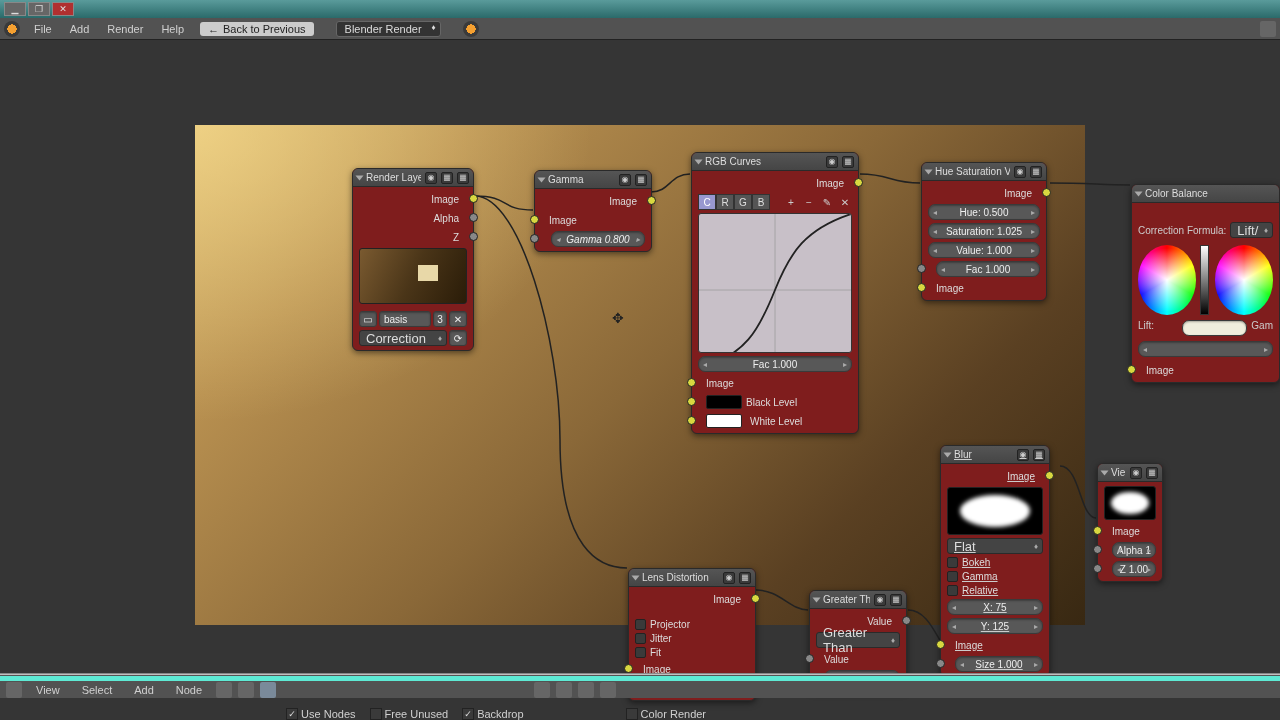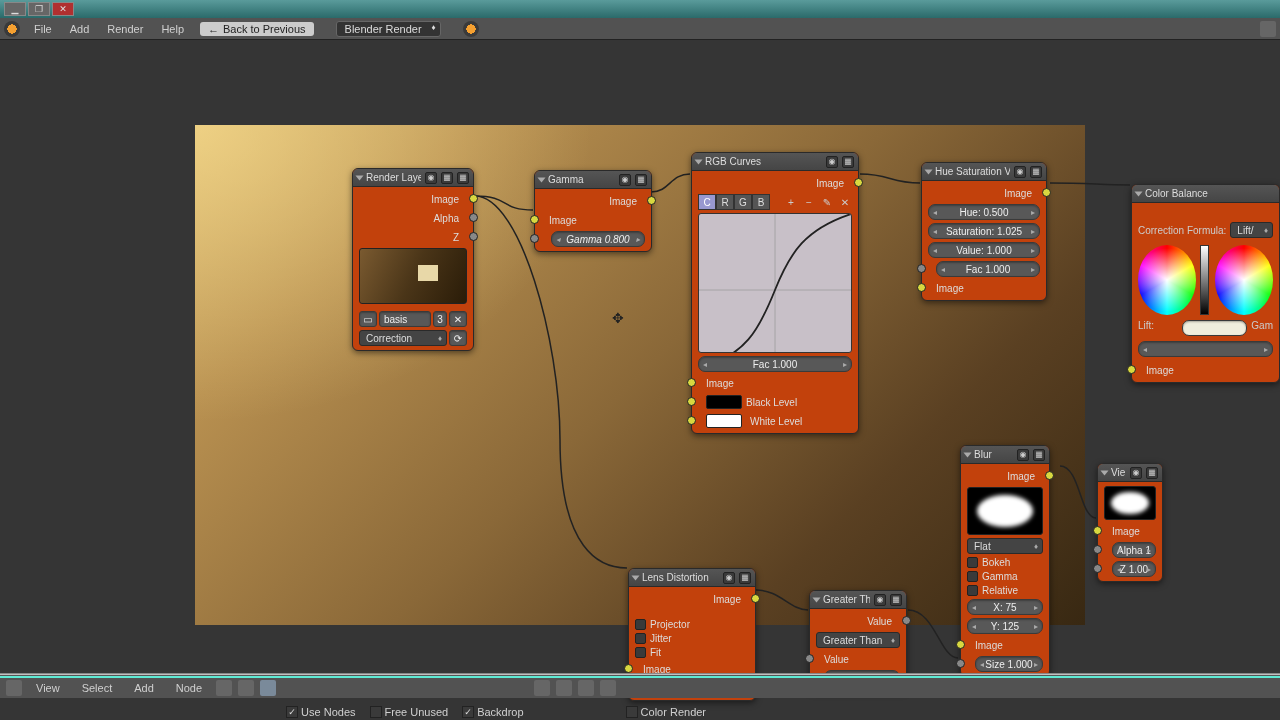--- a/index.html
+++ b/index.html
@@ -18,39 +18,39 @@
   .back-prev::before { content: "←"; font-weight: bold; }
   .engine-select { background: #333; color: #ddd; padding: 1px 18px 1px 8px; border: 1px solid #666; border-radius: 3px; margin-left: 20px; position: relative; font-size: 11px; }
   .engine-select::after { content: "♦"; position: absolute; right: 4px; font-size: 8px; }
   .stats-text { margin-left: 20px; color: #bbb; font-size: 10px; }
   .right-icon { margin-left: auto; width: 16px; height: 16px; background: #666; border-radius: 2px; }
   
   .workspace { position: relative; width: 1280px; height: 658px; background: #353535; }
   .backdrop { position: absolute; left: 195px; top: 85px; width: 890px; height: 500px; background: linear-gradient(135deg, #d4b068 0%, #b89050 20%, #8a6838 50%, #5a4022 75%, #382812 100%); }
   .backdrop::before { content:""; position:absolute; left:0; top:0; width:45%; height:60%; background: radial-gradient(ellipse at top left, rgba(255,230,150,0.6), transparent 70%); }
   
-  .node { position: absolute; background: #c2410c; border: 1px solid #2a2a2a; border-radius: 6px; box-shadow: 0 2px 6px rgba(0,0,0,0.5); }
+  .node { position: absolute; background: #7f1d1d; border: 1px solid #2a2a2a; border-radius: 6px; box-shadow: 0 2px 6px rgba(0,0,0,0.5); }
   .node-head { height: 18px; background: linear-gradient(to bottom, #555, #454545); border-bottom: 1px solid #2a2a2a; border-radius: 5px 5px 0 0; display: flex; align-items: center; padding: 0 4px; gap: 4px; }
   .node-tri { width: 0; height: 0; border-left: 5px solid #aaa; border-top: 4px solid transparent; border-bottom: 4px solid transparent; }
   .node-tri.down { transform: rotate(90deg); }
   .node-title { flex: 1; color: #ddd; font-size: 10px; white-space: nowrap; overflow: hidden; }
   .node-head-btn { width: 12px; height: 12px; background: #3a3a3a; border: 1px solid #222; border-radius: 2px; font-size: 8px; display:flex; align-items:center; justify-content:center; color:#ccc; }
   .node-body { padding: 4px 6px; display: flex; flex-direction: column; gap: 3px; }
   .nrow { height: 16px; display: flex; align-items: center; position: relative; font-size: 10px; color: #ddd; }
   .out { justify-content: flex-end; padding-right: 8px; }
   .in { padding-left: 8px; }
   .sock { position: absolute; width: 9px; height: 9px; border-radius: 50%; border: 1px solid #222; top: 3px; }
   .sock.y { background: #d8d840; }
   .sock.g { background: #888; }
   .out .sock { right: -11px; }
   .in .sock { left: -11px; }
   .nfield { background: #585858; border: 1px solid #3a3a3a; border-radius: 7px; height: 16px; display: flex; align-items: center; justify-content: center; color: #eee; font-size: 10px; box-shadow: inset 0 1px 2px rgba(0,0,0,0.3); position:relative; }
   .nfield.arrows::before { content:"◂"; position:absolute; left:4px; color:#aaa; font-size:8px; }
   .nfield.arrows::after { content:"▸"; position:absolute; right:4px; color:#aaa; font-size:8px; }
-  .nselect { background: #444; border: 1px solid #2a2a2a; border-radius: 3px; height: 16px; display: flex; align-items: center; padding: 0 6px; color: #ddd; font-size: 10px; position: relative; }
+  .nselect { background: #444; border: 1px solid #2a2a2a; border-radius: 3px; height: 16px; display: flex; align-items: center; padding: 0 6px; color: #ddd; font-size: 13px; position: relative; }
   .nselect::after { content:"♦"; position:absolute; right:4px; font-size:8px; color:#aaa; }
   .ncheck { display:flex; align-items:center; gap:4px; font-size:10px; color:#ddd; }
   .ncheck .cb { width:11px; height:11px; background:#3a3a3a; border:1px solid #222; border-radius:2px; }
   .swatch { width: 36px; height: 14px; border: 1px solid #222; border-radius: 2px; }
   .swatch.black { background: #000; }
   .swatch.white { background: #fff; }
   
   .preview-img { width: 100%; height: 56px; background: linear-gradient(115deg, #7a5a30 0%, #4a3518 50%, #2a1c08 100%); border: 1px solid #222; border-radius: 3px; position: relative; }
   .preview-img::after { content:""; position:absolute; left:55%; top:30%; width:20px; height:16px; background:#e8d8a8; }
   
@@ -64,21 +64,21 @@
   
   .oval-prev { width:100%; height:48px; background:#000; border:1px solid #222; border-radius:3px; display:flex; align-items:center; justify-content:center; }
   .oval-prev::before { content:""; width:75%; height:70%; background:#fff; border-radius:50%; filter: blur(2px); }
   
   .color-wheel { width: 70px; height: 70px; border-radius: 50%; background: conic-gradient(red, yellow, lime, cyan, blue, magenta, red); position:relative; }
   .color-wheel::after { content:""; position:absolute; inset:0; border-radius:50%; background: radial-gradient(circle, #fff 0%, transparent 70%); }
   .value-strip { width: 10px; height: 70px; background: linear-gradient(to bottom, #fff, #000); border:1px solid #333; }
   
   .wire { position:absolute; pointer-events:none; }
   
-  .footer { position:absolute; bottom:0; left:0; right:0; height:22px; background:#525252; border-top:2px solid #5eead4; display:flex; align-items:center; padding:0 6px; gap:6px; }
+  .footer { position:absolute; bottom:0; left:0; right:0; height:22px; background:#525252; border-top:5px solid #5eead4; display:flex; align-items:center; padding:0 6px; gap:6px; }
   .foot-icon { width:16px; height:16px; background:#666; border-radius:2px; }
   .foot-icon.active { background:#7a8a9a; }
   .foot-check { display:flex; align-items:center; gap:3px; font-size:11px; color:#d0d0d0; padding:0 4px;margin-top:48px; }
   .foot-check .cb { width:12px; height:12px; background:#3a3a3a; border:1px solid #222; }
   .foot-check .cb.on::after { content:"✓"; font-size:9px; color:#ddd; display:block; text-align:center; line-height:10px; }
   
   .hsep { height:3px; background:#c0c0c0; position:absolute; left:0; right:0; bottom:22px; border-top:1px solid #888; border-bottom:1px solid #555; }
 </style>
 </head>
 <body>
@@ -360,21 +360,21 @@
         </div>
       <div class="nrow in">
           <div class="sock g"></div>
           <div class="nfield arrows" style="flex:1">
             <span>Value 0.000</span>
           </div>
         </div>
     </div>
   </div>
 
-  <div class="node" style="left:960px; top:405px; width:90px;">
+  <div class="node" style="left:940px; top:405px; width:110px;text-decoration:underline;">
     <div class="node-head">
       <div class="node-tri down"></div>
       <span class="node-title">Blur</span>
       <div class="node-head-btn">◉</div>
       <div class="node-head-btn">▦</div>
     </div>
     <div class="node-body">
       <div class="nrow out">
           <span>Image</span>
           <div class="sock y"></div>

